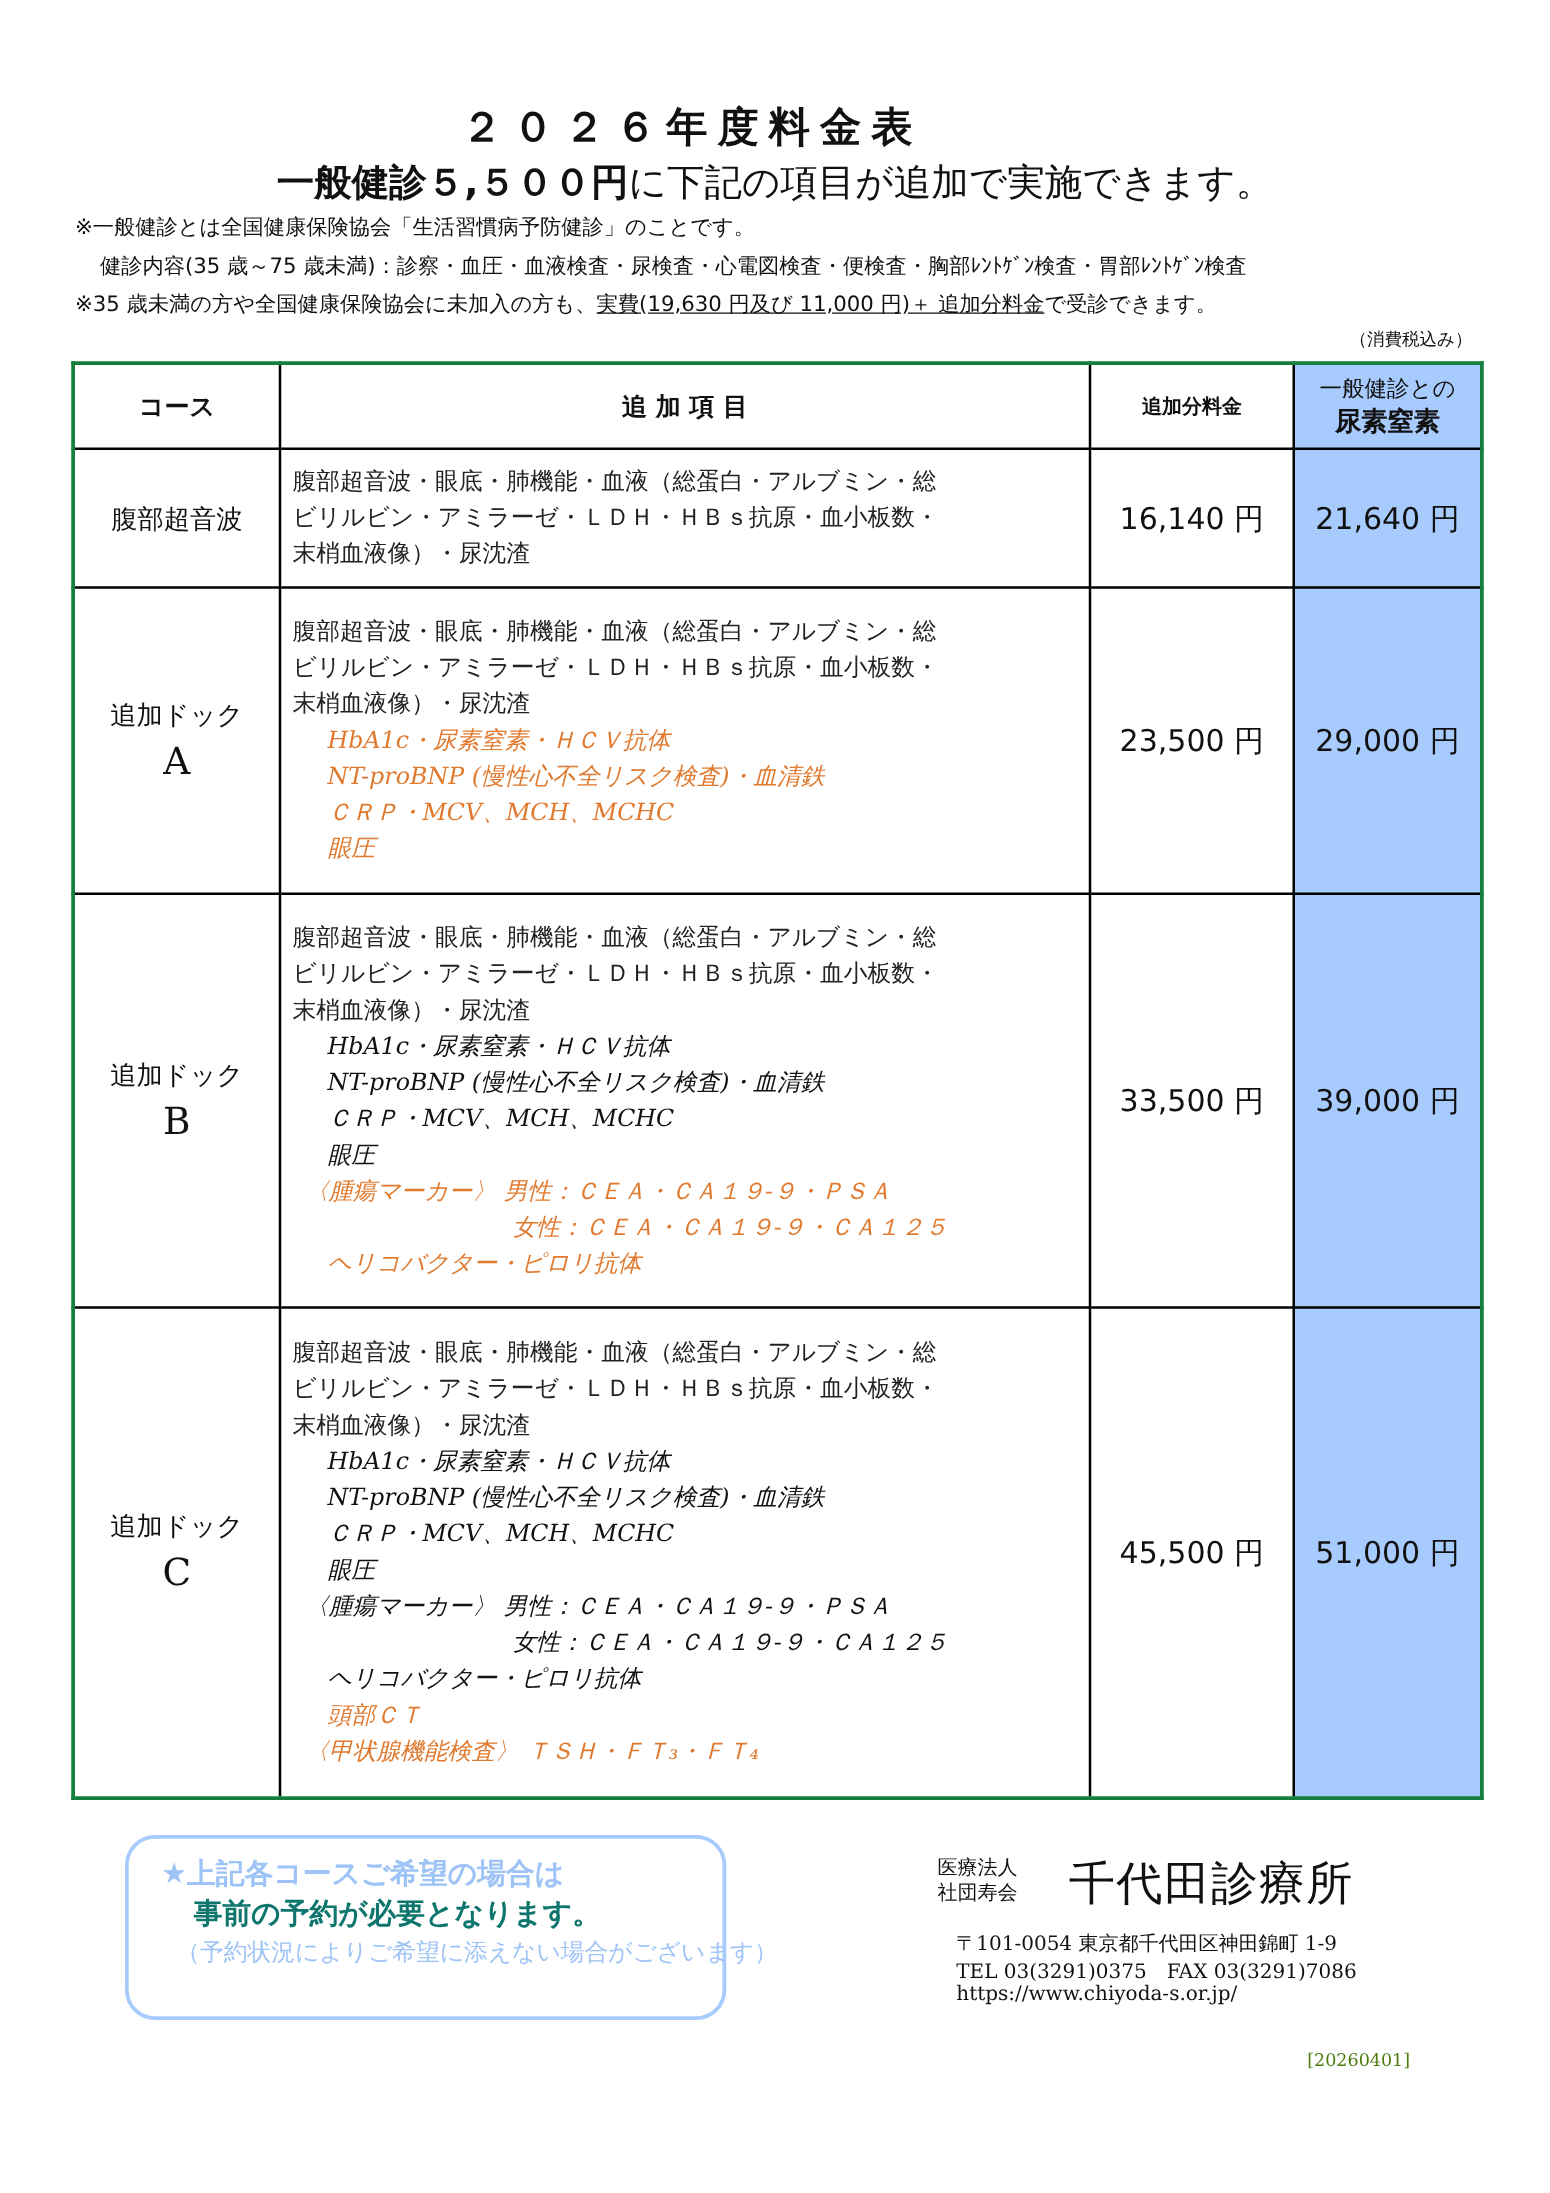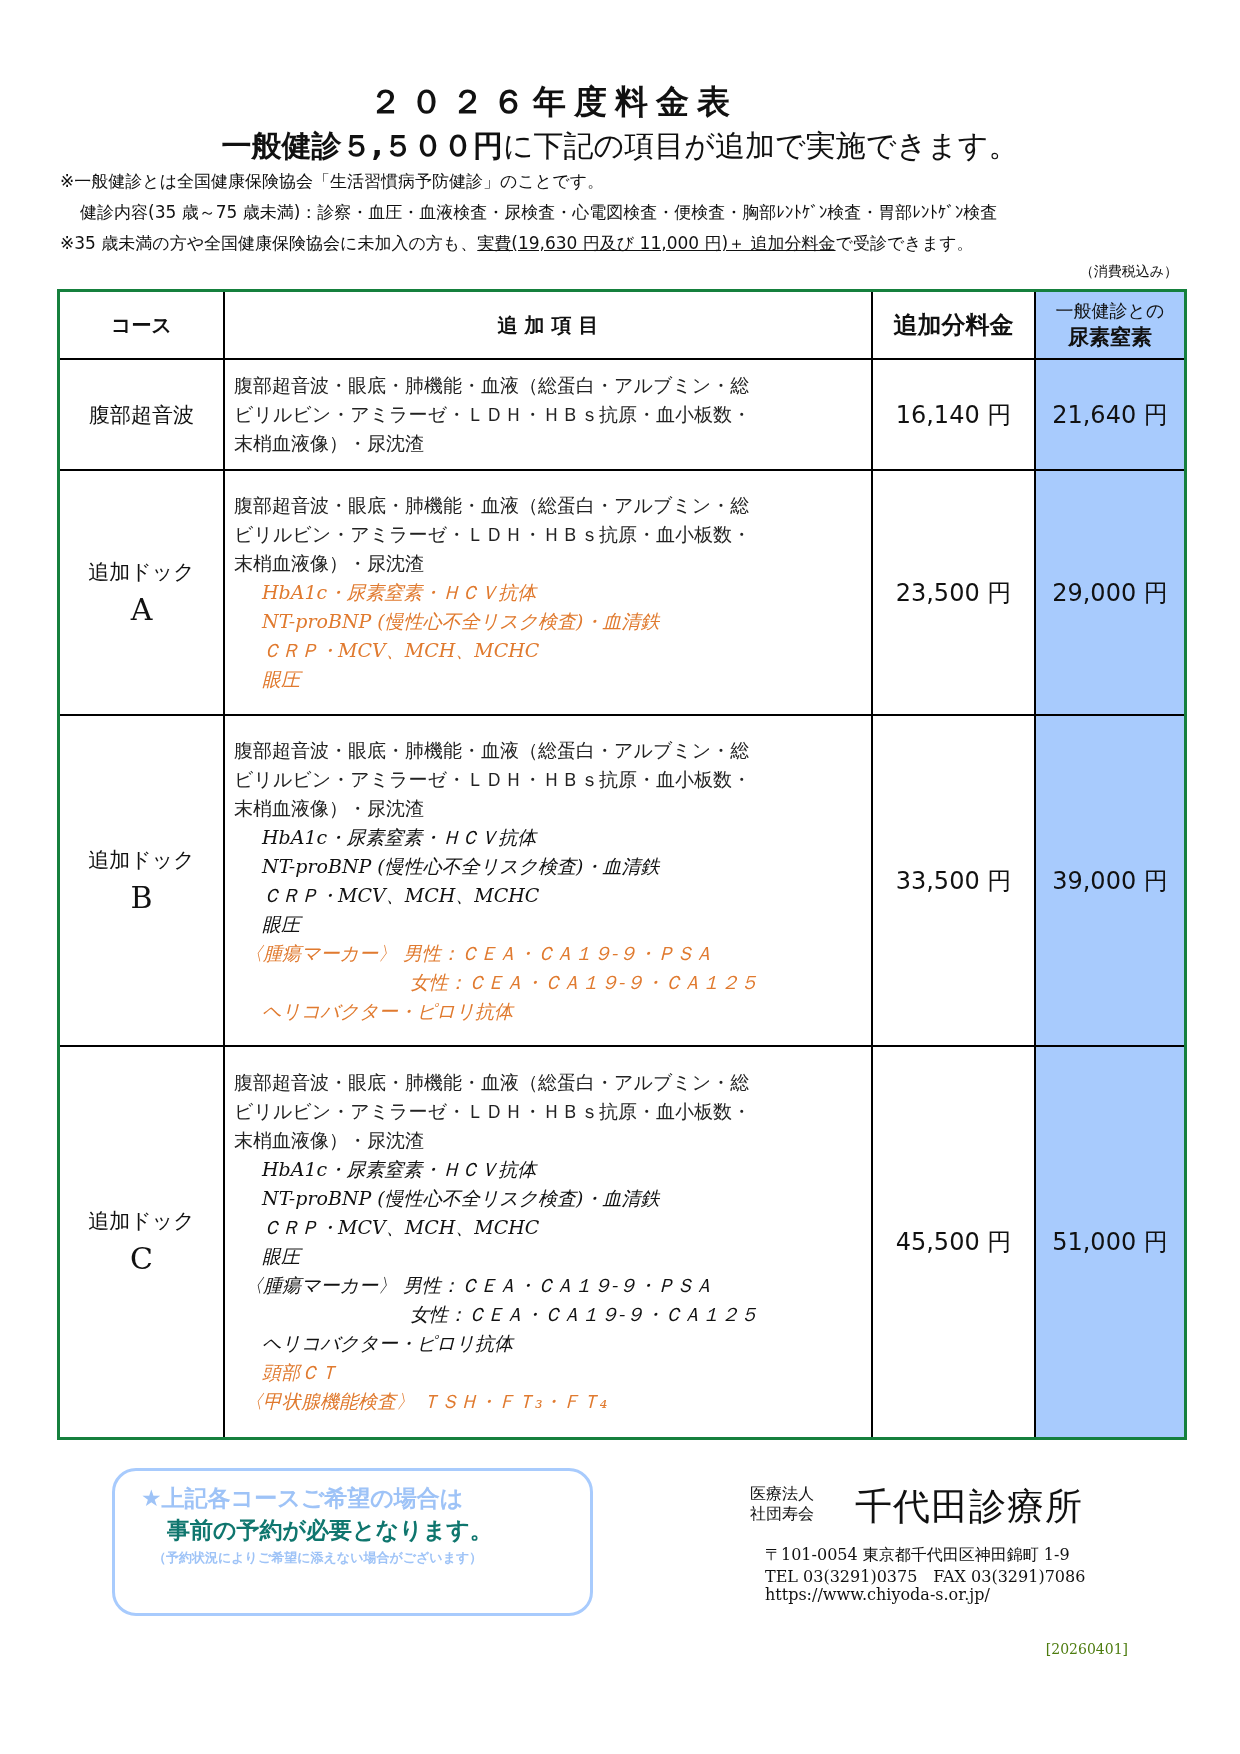--- a/index.html
+++ b/index.html
@@ -25,24 +25,24 @@
   .total-head .l1 { font-size:18px; font-weight:normal; display:block; }
   .total-head .l2 { font-size:21px; font-weight:bold; display:block; }
   .items { padding:8px 10px 8px 9px; font-family:"DejaVu Serif", serif; font-size:19px; line-height:29px; }
   .items .base { color:#222; }
   .items .it { font-style:italic; padding-left:28px; white-space:nowrap; }
   .items .it.tm { padding-left:10px; }
   .items .it.tm2 { padding-left:176px; }
   .orange { color:#e07a2f; }
   .black { color:#111; }
   .course-letter { display:block; font-family:"DejaVu Serif", serif; font-size:30px; margin-top:6px; }
-  #box { left:112px; top:1468px; width:475px; height:142px; border:3px solid #a8cbfd; border-radius:24px; }
+  #box { left:100px; top:1468px; width:475px; height:142px; border:3px solid #a8cbfd; border-radius:24px; }
   #box .l1 { position:absolute; left:26px; top:12px; font-size:23px; font-weight:bold; color:#9ec3f7; white-space:nowrap; }
   #box .l2 { position:absolute; left:52px; top:44px; font-size:23px; font-weight:bold; color:#0f766e; white-space:nowrap; }
-  #box .l3 { position:absolute; left:38px; top:78px; font-size:13px; font-weight:bold; color:#9ec3f7; white-space:nowrap; }
+  #box .l3 { position:absolute; left:38px; top:78px; font-size:19px; font-weight:normal; color:#9ec3f7; white-space:nowrap; }
   #org-type { left:750px; top:1484px; font-size:16px; line-height:20px; font-family:"DejaVu Serif", serif; }
   #clinic-name { left:855px; top:1482px; font-size:37px; font-family:"DejaVu Serif", serif; letter-spacing:1px; }
   #addr { left:765px; top:1544px; font-size:16px; font-family:"DejaVu Serif", serif; line-height:22px; white-space:pre; }
   #code { right:112px; top:1641px; font-size:14px; color:#4d7c0f; font-family:"DejaVu Serif", serif; }
 </style>
 </head>
 <body>
 
 <div id="title" class="abs">２０２６年度料金表</div>
 <div id="subtitle" class="abs"><b>一般健診５,５００円</b><span>に下記の項目が追加で実施できます。</span></div>
@@ -50,21 +50,21 @@
 <div id="note1" class="abs note">※一般健診とは全国健康保険協会「生活習慣病予防健診」のことです。</div>
 <div id="note2" class="abs note">健診内容(35 歳～75 歳未満)：診察・血圧・血液検査・尿検査・心電図検査・便検査・胸部ﾚﾝﾄｹﾞﾝ検査・胃部ﾚﾝﾄｹﾞﾝ検査</div>
 <div id="note3" class="abs note"><span>※35 歳未満の方や全国健康保険協会に未加入の方も、</span><u>実費(19,630 円及び 11,000 円)＋ 追加分料金</u><span>で受診できます。</span></div>
 <div id="tax" class="abs">（消費税込み）</div>
 
 <table id="price">
   <tbody>
       <tr>
     <th class="c-course">コース</th>
     <th class="c-items">追 加 項 目</th>
-    <th class="c-fee" style="font-size:24px">追加分料金</th>
+    <th class="c-fee" style="font-size:16px">追加分料金</th>
     <th class="c-total total-head">
       <span class="l1">一般健診との</span>
       <span class="l2">尿素窒素</span>
     </th>
   </tr>
 
   <tr style="height:111px">
     <td class="c-course"><span>腹部超音波</span></td>
     <td class="c-items">
       <div class="items">

